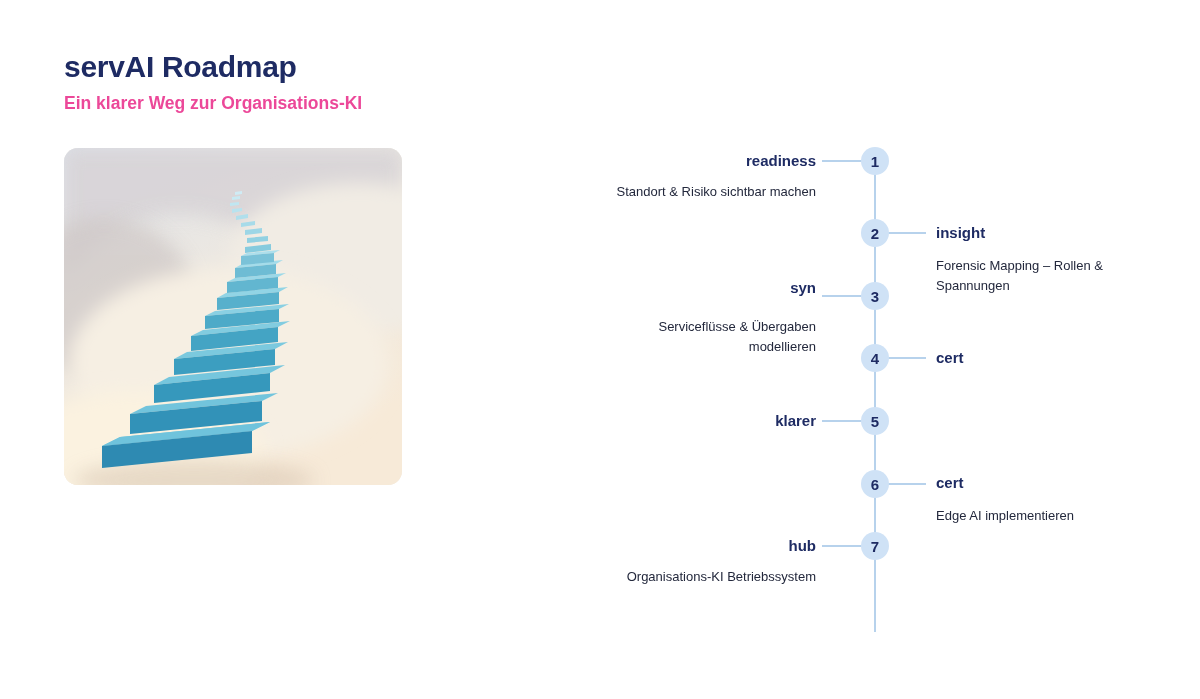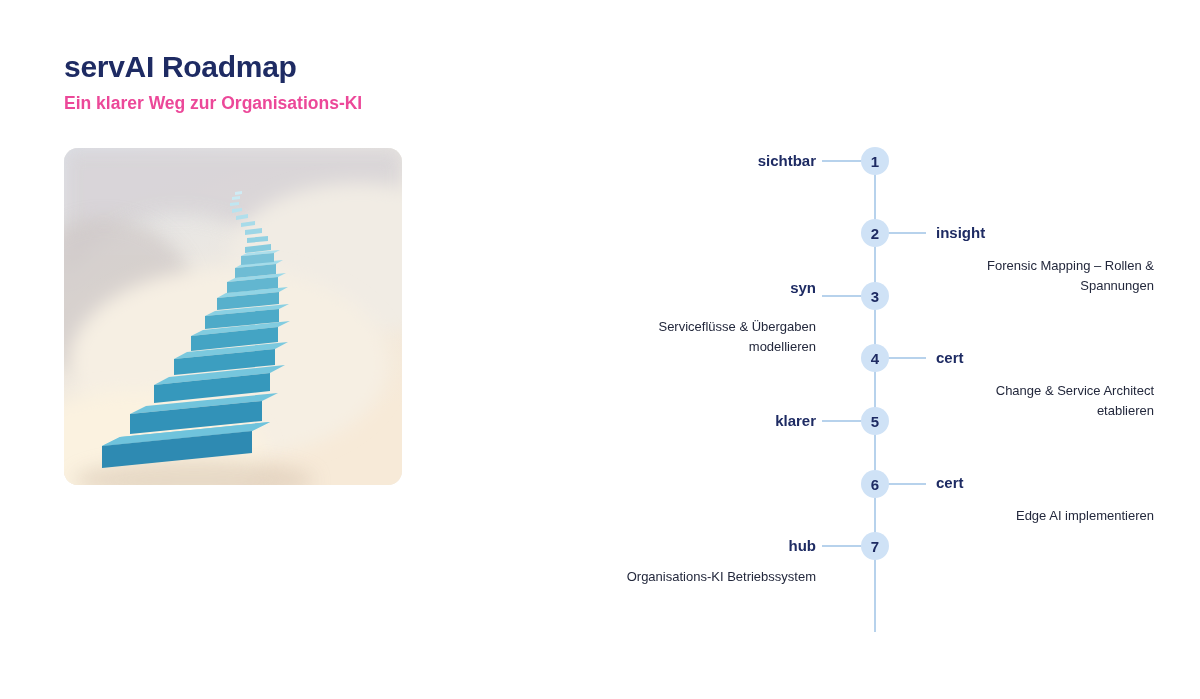--- a/index.html
+++ b/index.html
@@ -52,21 +52,21 @@
     line-height:22px; white-space:nowrap;
   }
   .tl-title.left { right:384px; text-align:right; }
   .tl-title.right { left:936px; text-align:center; }
   .tl-desc {
     position:absolute;
     font-size:13px; color:#23283c;
     line-height:20px;
   }
   .tl-desc.left { right:384px; width:224px; text-align:right; }
-  .tl-desc.right { left:976px; width:178px; text-align:right; }
+  .tl-desc.right { left:936px; width:178px; text-align:left; }
 </style>
 </head>
 <body>
 
 <div class="page">
 
   <div class="title">servAI Roadmap</div>
   <div class="subtitle">Ein klarer Weg zur Organisations-KI</div>
 
   <div class="hero">
@@ -131,38 +131,38 @@
         <polygon points="166,55 175,54 175,57 166,58" fill="#c0e6f1"></polygon>
         <polygon points="168,49 176,48 176,51 168,52" fill="#c8eaf3"></polygon>
         <polygon points="171,44 178,43 178,46 171,47" fill="#cfecf5"></polygon>
       </g>
     </svg>
   </div>
 
   <div class="timeline">
     <div class="tl-vline"></div>
 
-    <div class="tl-title left" style="top:150px">sichtbar</div>
+    <div class="tl-title left" style="top:150px">readiness</div>
+    <div class="tl-desc left" style="top:182px">Standort &amp; Risiko sichtbar machen</div>
     <div class="tl-conn" style="top:160px; left:822px; width:40px"></div>
     <div class="tl-circle" style="top:147px">1</div>
 
     <div class="tl-conn" style="top:232px; left:888px; width:38px"></div>
     <div class="tl-circle" style="top:219px">2</div>
     <div class="tl-title right" style="top:222px">insight</div>
     <div class="tl-desc right" style="top:256px">Forensic Mapping – Rollen &amp; Spannungen</div>
 
     <div class="tl-title left" style="top:277px">syn</div>
     <div class="tl-desc left" style="top:317px">Serviceflüsse &amp; Übergaben modellieren</div>
     <div class="tl-conn" style="top:295px; left:822px; width:40px"></div>
     <div class="tl-circle" style="top:282px">3</div>
 
     <div class="tl-conn" style="top:357px; left:888px; width:38px"></div>
     <div class="tl-circle" style="top:344px">4</div>
     <div class="tl-title right" style="top:347px">cert</div>
-    <div class="tl-desc right" style="top:381px">Change &amp; Service Architect etablieren</div>
 
     <div class="tl-title left" style="top:410px">klarer</div>
     <div class="tl-conn" style="top:420px; left:822px; width:40px"></div>
     <div class="tl-circle" style="top:407px">5</div>
 
     <div class="tl-conn" style="top:483px; left:888px; width:38px"></div>
     <div class="tl-circle" style="top:470px">6</div>
     <div class="tl-title right" style="top:472px">cert</div>
     <div class="tl-desc right" style="top:506px">Edge AI implementieren</div>
 

